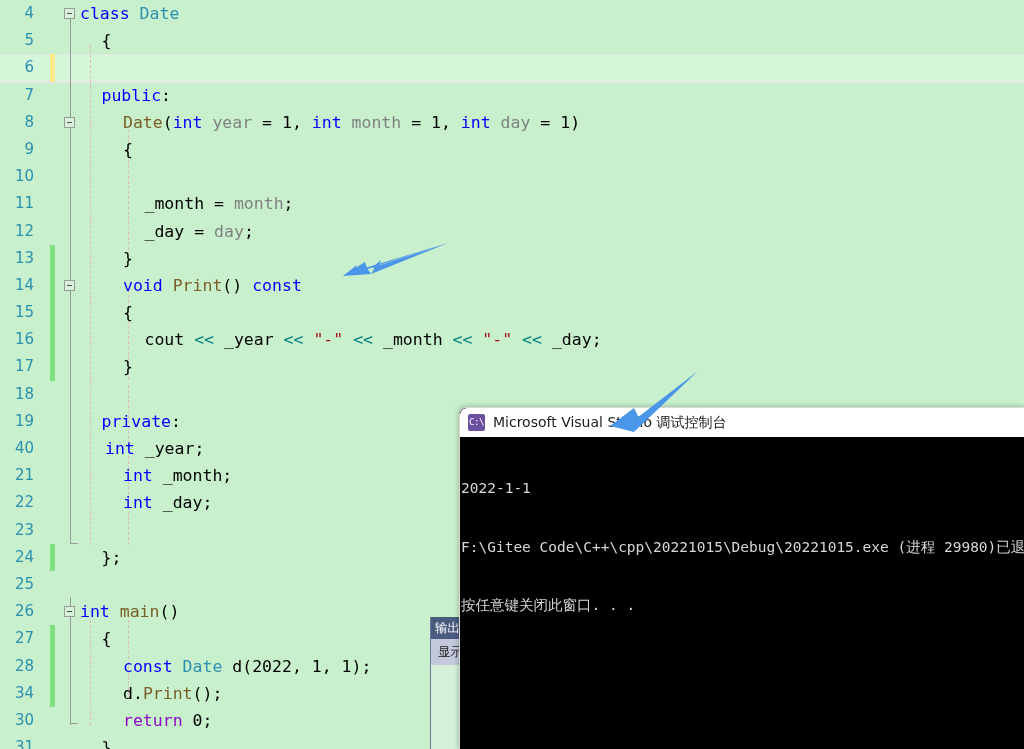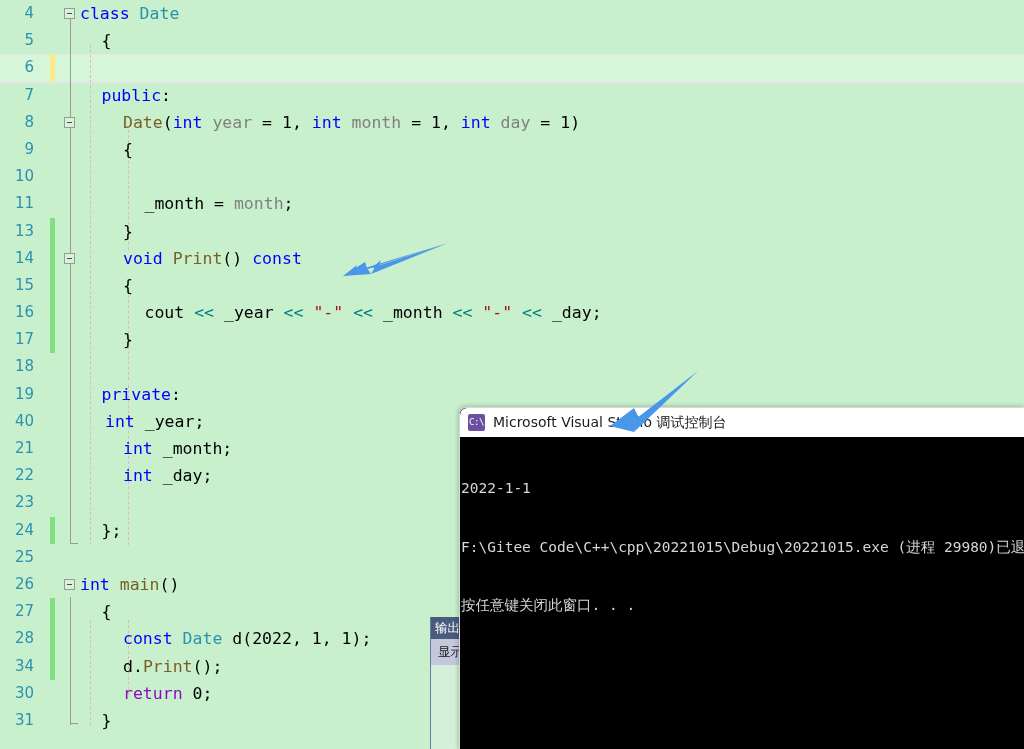--- a/index.html
+++ b/index.html
@@ -221,20 +221,21 @@
   <div class="editor">
     <div id="code-lines">
         <div class="code-line" style="height: 27.2px;"><span class="ln">4</span><div class="fold"></div><span class="txt" style="left: 80px;"><span class="k">class </span><span class="cls">Date</span></span></div>
         <div class="code-line" style="height: 27.2px;"><span class="ln">5</span><span class="txt" style="left: 101.5px;"><span class="pl">{</span></span></div>
         <div class="code-line current" style="height: 27.2px;"><span class="ln">6</span><div class="gutter-change yellow"></div><span class="txt" style="left: 101.5px;"></span></div>
         <div class="code-line" style="height: 27.2px;"><span class="ln">7</span><span class="txt" style="left: 101.5px;"><span class="k">public</span><span class="pl">:</span></span></div>
         <div class="code-line" style="height: 27.2px;"><span class="ln">8</span><div class="fold"></div><span class="txt" style="left: 123px;"><span class="fn">Date</span><span class="pl">(</span><span class="k">int</span><span class="pl"> </span><span class="par">year</span><span class="pl"> = </span><span class="num">1</span><span class="pl">, </span><span class="k">int</span><span class="pl"> </span><span class="par">month</span><span class="pl"> = </span><span class="num">1</span><span class="pl">, </span><span class="k">int</span><span class="pl"> </span><span class="par">day</span><span class="pl"> = </span><span class="num">1</span><span class="pl">)</span></span></div>
         <div class="code-line" style="height: 27.2px;"><span class="ln">9</span><span class="txt" style="left: 123px;"><span class="pl">{</span></span></div>
         <div class="code-line" style="height: 27.2px;"><span class="ln">10</span></div>
         <div class="code-line" style="height: 27.2px;"><span class="ln">11</span><span class="txt" style="left: 144.5px;"><span class="pl">_month</span><span class="pl"> = </span><span class="par">month</span><span class="pl">;</span></span></div>
+        <div class="code-line" style="height: 27.2px;"><span class="ln">12</span><span class="txt" style="left: 144.5px;"><span class="pl">_day</span><span class="pl"> = </span><span class="par">day</span><span class="pl">;</span></span></div>
         <div class="code-line" style="height: 27.2px;"><span class="ln">13</span><div class="gutter-change green"></div><span class="txt" style="left: 123px;"><span class="pl">}</span></span></div>
         <div class="code-line" style="height: 27.2px;"><span class="ln">14</span><div class="gutter-change green"></div><div class="fold"></div><span class="txt" style="left: 123px;"><span class="k">void</span><span class="pl"> </span><span class="fn">Print</span><span class="pl">() </span><span class="k">const</span></span></div>
         <div class="code-line" style="height: 27.2px; padding-left: 36px;"><span class="ln">15</span><div class="gutter-change green"></div><span class="txt" style="left: 123px;"><span class="pl">{</span></span></div>
         <div class="code-line" style="height: 27.2px;"><span class="ln">16</span><div class="gutter-change green"></div><span class="txt" style="left: 144.5px;"><span class="pl">cout</span><span class="pl"> </span><span class="op">&lt;&lt;</span><span class="pl"> _year </span><span class="op">&lt;&lt;</span><span class="pl"> </span><span class="str">"-"</span><span class="pl"> </span><span class="op">&lt;&lt;</span><span class="pl"> _month </span><span class="op">&lt;&lt;</span><span class="pl"> </span><span class="str">"-"</span><span class="pl"> </span><span class="op">&lt;&lt;</span><span class="pl"> _day;</span></span></div>
         <div class="code-line" style="height: 27.2px;"><span class="ln">17</span><div class="gutter-change green"></div><span class="txt" style="left: 123px;"><span class="pl">}</span></span></div>
         <div class="code-line" style="height: 27.2px;"><span class="ln">18</span><span class="txt" style="left: 123px;"></span></div>
         <div class="code-line" style="height: 27.2px;"><span class="ln">19</span><span class="txt" style="left: 101.5px;"><span class="k">private</span><span class="pl">:</span></span></div>
         <div class="code-line" style="height: 27.2px;"><span class="ln">40</span><span class="txt" style="left: 105px;"><span class="k">int</span><span class="pl"> _year;</span></span></div>
         <div class="code-line" style="height: 27.2px;"><span class="ln">21</span><span class="txt" style="left: 123px;"><span class="k">int</span><span class="pl"> _month;</span></span></div>
         <div class="code-line" style="height: 27.2px;"><span class="ln">22</span><span class="txt" style="left: 123px;"><span class="k">int</span><span class="pl"> _day;</span></span></div>

